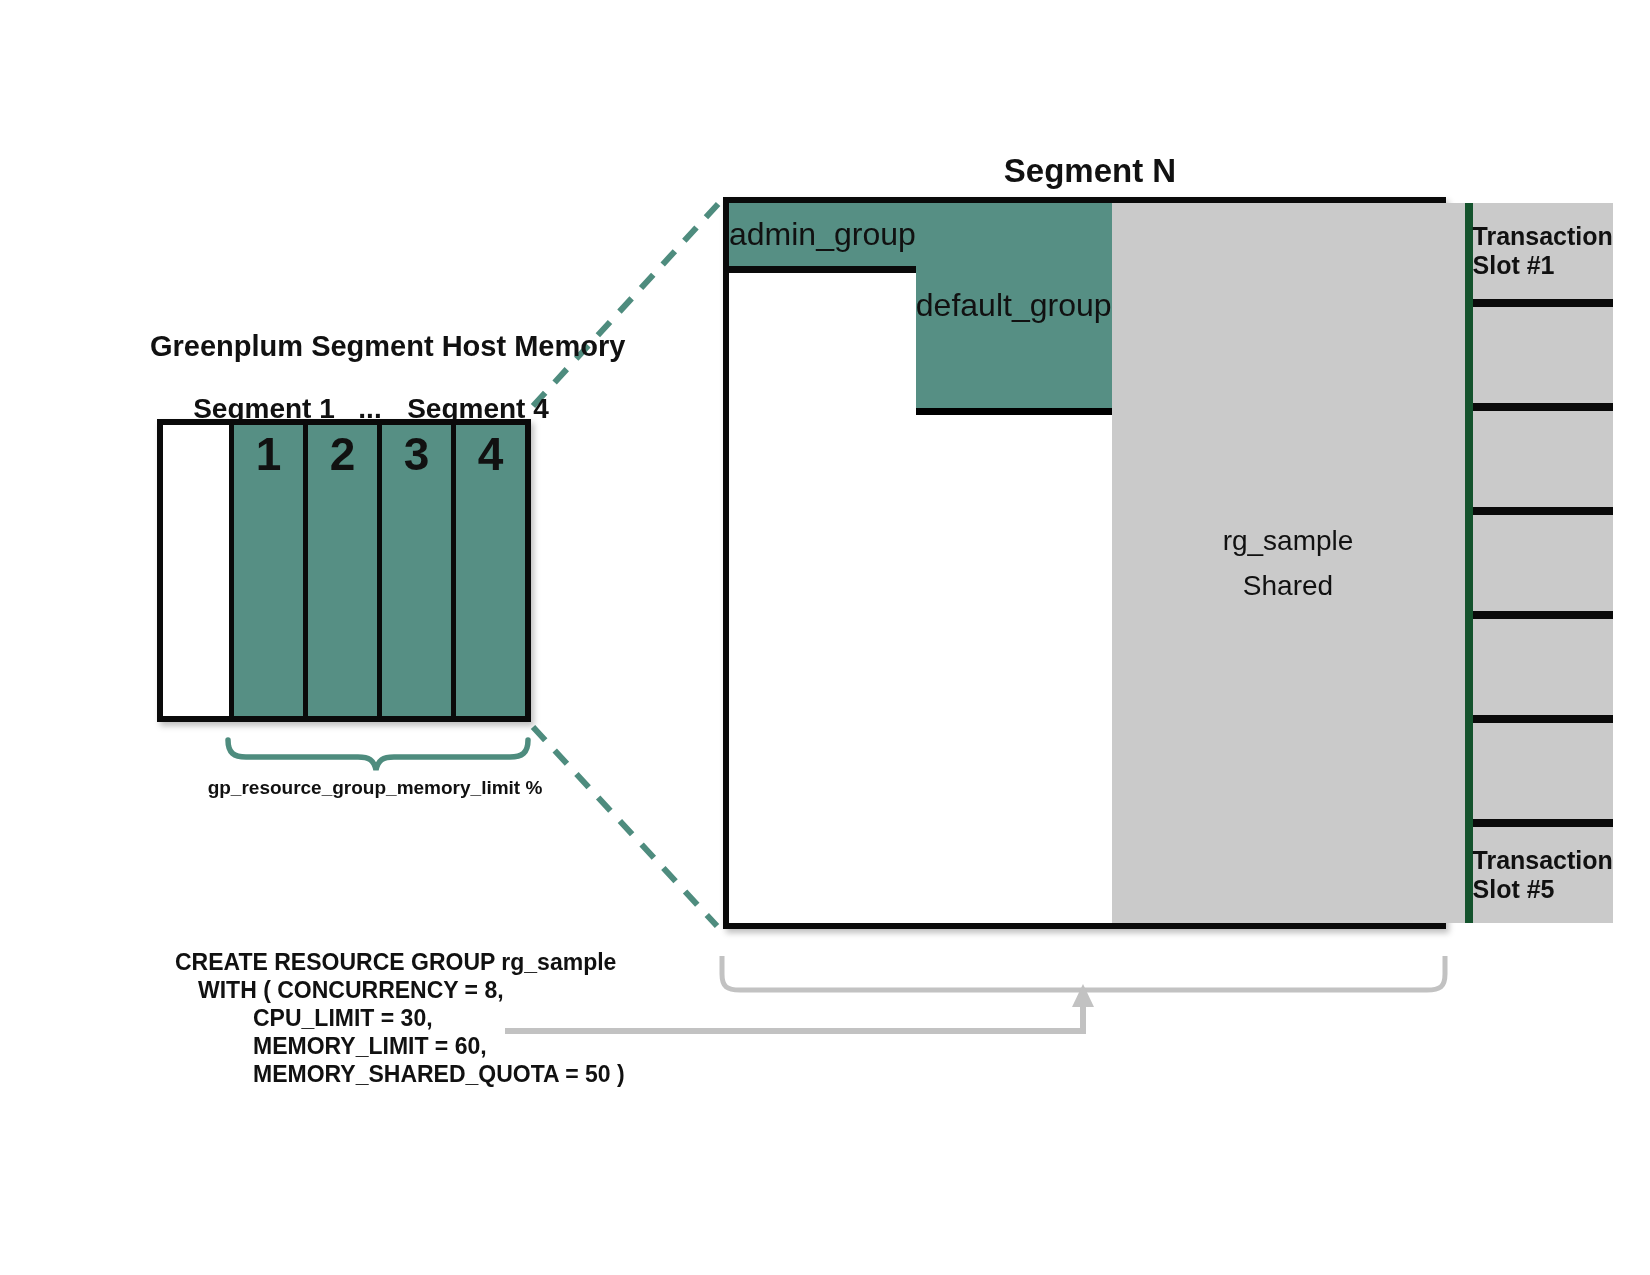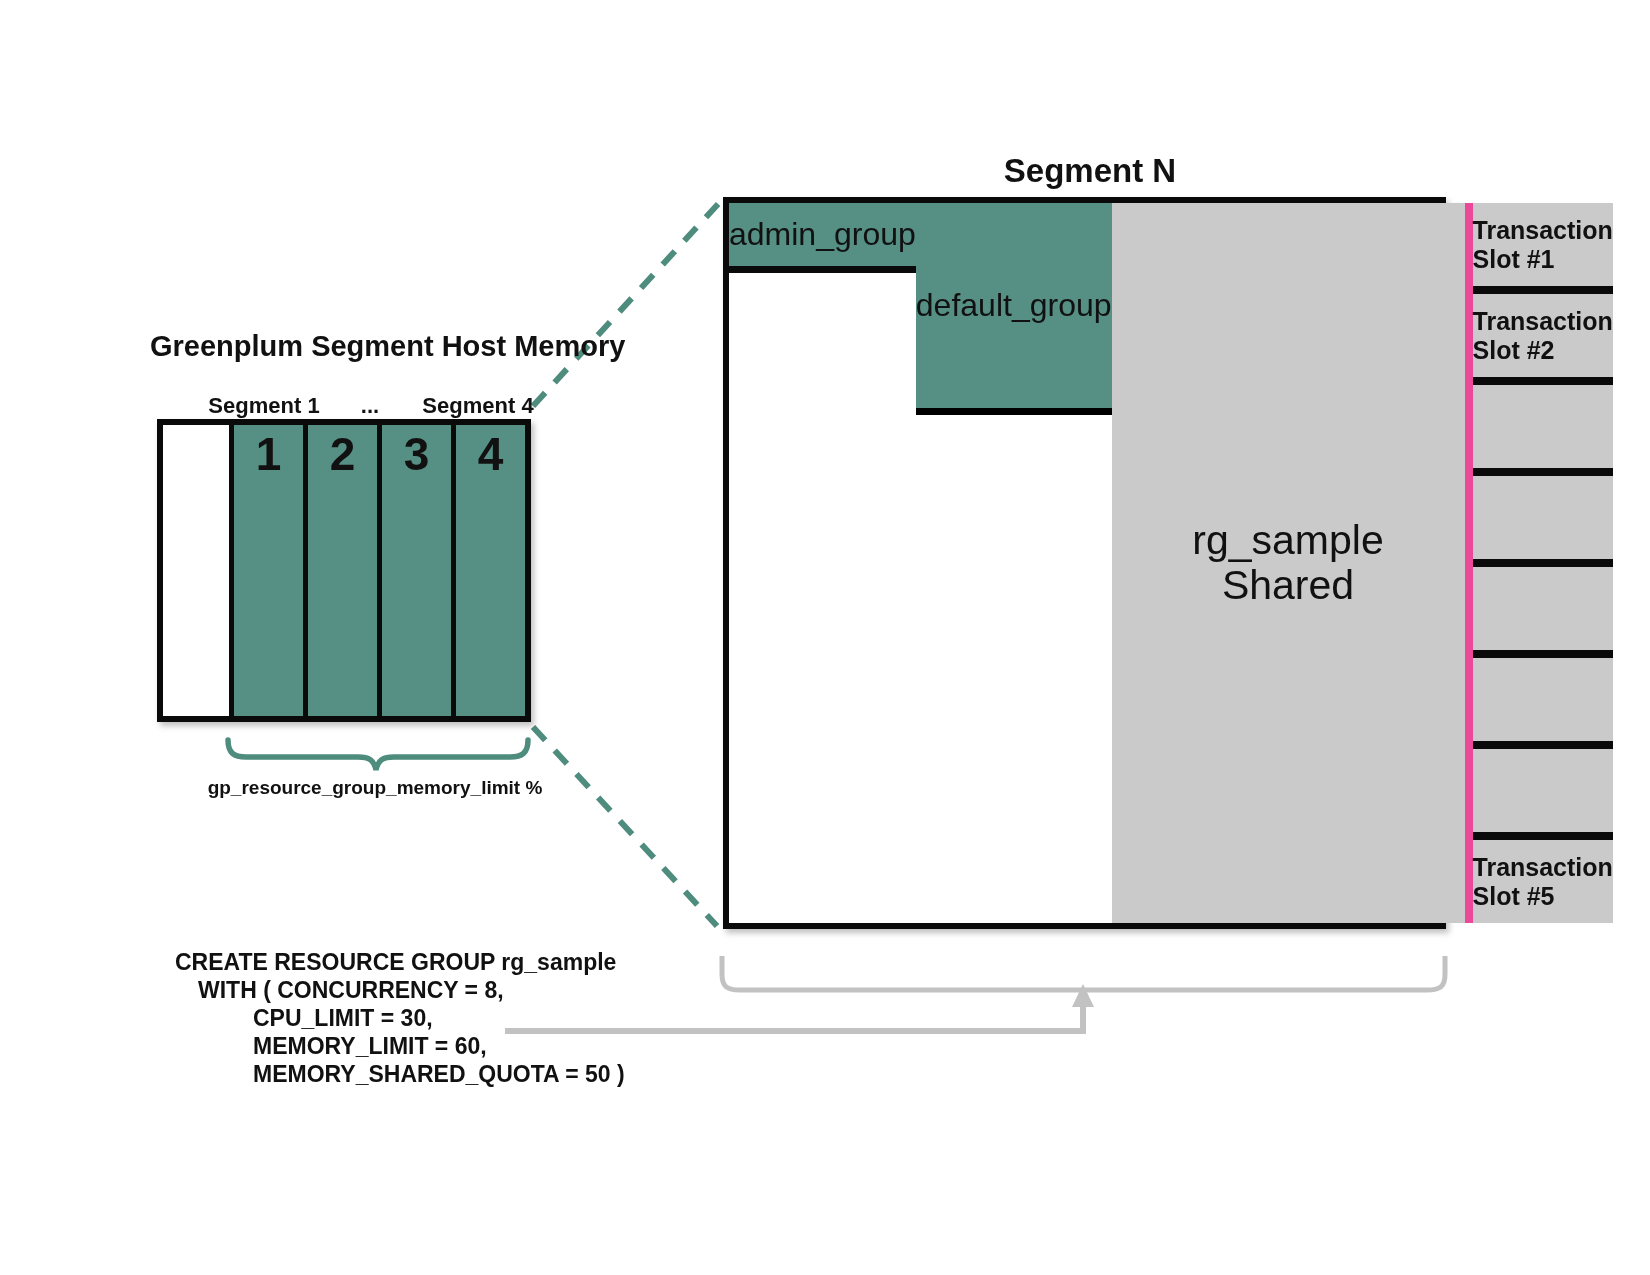--- a/index.html
+++ b/index.html
@@ -13,21 +13,21 @@
   .teal-dash{stroke:var(--teal-line,#4e8c7e);stroke-width:6;fill:none;stroke-dasharray:18 14;}
   .teal-brace{stroke:var(--teal-line,#4e8c7e);stroke-width:5.5;fill:none;stroke-linecap:round;}
   .gray-bracket{stroke:var(--gray-line,#c2c2c2);stroke-width:5;fill:none;}
   .gray-connector{stroke:var(--gray-line,#c2c2c2);stroke-width:6;fill:none;}
   .gray-arrowhead{fill:var(--gray-line,#c2c2c2);}
 
   
   .lg-title{position:absolute;left:150px;top:330px;width:420px;text-align:center;
     font-size:29px;font-weight:600;white-space:nowrap;}
   .seg-label{position:absolute;top:393px;transform:translateX(-50%);
-    font-size:22px;font-weight:600;white-space:nowrap;}
+    font-size:28px;font-weight:600;white-space:nowrap;}
   .host-box{position:absolute;left:157px;top:419px;width:374px;height:303px;
     border:6px solid #0a0a0a;box-sizing:border-box;display:flex;background:#fff;
     box-shadow:3px 4px 6px rgba(0,0,0,0.25);}
   .host-col{box-sizing:border-box;}
   .host-col.white{width:66px;background:#fff;}
   .host-col.teal{flex:1;background:var(--teal,#568f84);border-left:5px solid #0a0a0a;
     text-align:center;padding-top:2px;font-size:46px;font-weight:600;}
   .brace-label{position:absolute;left:175px;top:777px;width:400px;text-align:center;
     font-size:19px;font-weight:600;white-space:nowrap;}
 
@@ -41,23 +41,23 @@
   .rt-title{position:absolute;left:890px;top:152px;width:400px;text-align:center;
     font-size:33px;font-weight:600;white-space:nowrap;}
   .segment-box{position:absolute;left:723px;top:197px;width:723px;height:732px;
     border:6px solid #0a0a0a;box-sizing:border-box;display:flex;flex-direction:row;
     background:#fff;box-shadow:3px 4px 6px rgba(0,0,0,0.25);}
   .admin-band{height:63px;border-bottom:7px solid #0a0a0a;background:var(--teal,#568f84);
     display:flex;align-items:center;justify-content:center;font-size:32px;}
   .default-band{height:205px;border-bottom:7px solid #000000;background:var(--teal,#568f84);
     display:flex;align-items:center;justify-content:center;font-size:32px;}
   .lower{flex:1;display:flex;min-height:0;}
-  .shared-panel{width:353px;border-right:8px solid #ec4899;background:var(--gray-fill,#cacaca);
+  .shared-panel{width:353px;border-right:8px solid #14532d;background:var(--gray-fill,#cacaca);
     box-sizing:content-box;display:flex;flex-direction:column;align-items:center;
-    justify-content:center;font-size:41px;line-height:45px;}
+    justify-content:center;font-size:28px;line-height:45px;}
   .slots{flex:1;display:flex;flex-direction:column;}
   .slot{flex:1;background:var(--gray-fill,#cacaca);display:flex;align-items:center;
     justify-content:center;font-size:25px;font-weight:600;}
   .slot + .slot{border-top:8px solid #0a0a0a;}
 </style>
 </head>
 <body>
 
 <div class="canvas">
 
@@ -105,21 +105,20 @@
   <div class="segment-box">
     <div class="admin-band">admin_group</div>
     <div class="default-band">default_group</div>
     <div class="lower">
       <div class="shared-panel">
         <div>rg_sample</div>
         <div>Shared</div>
       </div>
       <div class="slots">
         <div class="slot">Transaction Slot #1</div>
-        <div class="slot">Transaction Slot #2</div>
         <div class="slot"></div>
         <div class="slot"></div>
         <div class="slot"></div>
         <div class="slot"></div>
         <div class="slot"></div>
         <div class="slot">Transaction Slot #5</div>
       </div>
     </div>
   </div>
 

